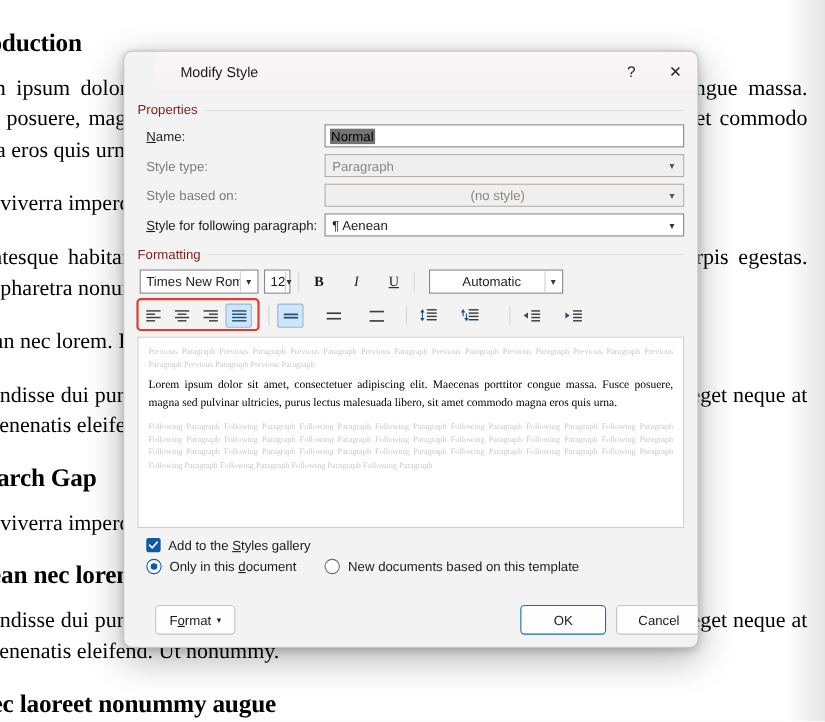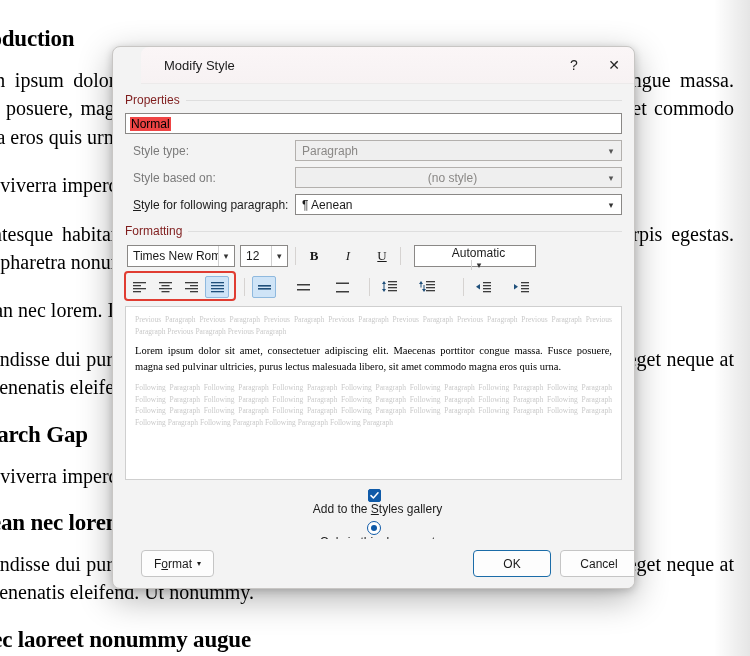--- a/index.html
+++ b/index.html
@@ -90,21 +90,21 @@
   .field-row .lbl.dim { color:#7a7a7a; }
   .field-row u { text-decoration:underline; }
 
   .textbox {
     flex:1; height:21px;
     border:1px solid #8a8886; background:#fff;
     display:flex; align-items:center;
     padding:0 4px; font-size:12px;
   }
   .textbox .sel {
-    background:#ef4444; color:#000; padding:0 1px;
+    background:#737373; color:#000; padding:0 1px;
   }
   .combo {
     flex:1; height:21px;
     border:1px solid #b3b0ad; background:#efefef;
     display:flex; align-items:center;
     padding:0 2px 0 6px; font-size:12px;
     color:#8a8886;
     position:relative;
   }
   .combo.enabled { background:#fff; border-color:#8a8886; color:#1b1b1b; }
@@ -127,33 +127,33 @@
     display:flex; align-items:center; font-size:12px;
     padding:0 1px 0 5px;
   }
   .fbox .arrow {
     width:15px; display:flex; align-items:center; justify-content:center;
     color:#333; font-size:9px;
     border-left:1px solid #d0d0d0; height:20px;
   }
   .font-name { width:108px; }
   .font-name .nm { width:86px; overflow:hidden; white-space:nowrap; }
-  .font-size { width:48px; margin-left:5px; }
+  .font-size { width:24px; margin-left:5px; }
   .font-size .nm { width:26px; }
   .sep { width:1px; height:18px; background:#d6d3d1; margin:0 7px; }
   .tbtn2 {
     width:22px; height:22px; display:flex;
     align-items:center; justify-content:center;
     font-size:13px; font-family:"Liberation Serif", serif;
   }
   .tbtn2.b { font-weight:bold; }
   .tbtn2.i { font-style:italic; }
   .tbtn2.u { text-decoration:underline; }
   .color-combo {
-    width:122px; margin-left:6px; padding-left:8px;flex-direction:column;
+    width:122px; margin-left:6px; padding-left:8px;
   }
   .color-combo .nm { flex:1; text-align:center; font-size:12px; }
 
   
   .align-row {
     display:flex; align-items:center;
     height:26px; margin:2px 0 6px 2px;
     position:relative;
   }
   .igroup { display:flex; align-items:center; }
@@ -191,21 +191,21 @@
   
   .descbox {
     border:1px solid #cfcfcf; background:#f3f3f3;
     height:55px; margin-top:6px;
     padding:5px 7px;
     font-size:11.5px; line-height:1.45; color:#1b1b1b;
   }
   .descbox .ind { padding-left:14px; }
 
   
-  .opt-row { display:flex; align-items:center; margin-top:9px; padding-left:8px;flex-direction:column; }
+  .opt-row { display:flex; margin-top:9px; padding-left:8px; }
   .opt-row.second { margin-top:5px; }
   .chk {
     width:13px; height:13px; border-radius:2px;
     background:#0f5aa8; border:1px solid #0f5aa8;
     display:flex; align-items:center; justify-content:center;
     margin-right:7px;
   }
   .chk svg { display:block; }
   .radio {
     width:14px; height:14px; border-radius:50%;
@@ -272,20 +272,21 @@
   </div>
 
   <div class="body">
 
     <div class="group-label">
       <span>Properties</span>
       <span class="rule"></span>
     </div>
 
     <div class="field-row">
+      <div class="lbl"><u>N</u>ame:</div>
       <div class="textbox">
         <span class="sel">Normal</span>
       </div>
     </div>
 
     <div class="field-row">
       <div class="lbl dim">Style type:</div>
       <div class="combo">
         <span class="val">Paragraph</span>
         <span class="arrow">▾</span>

